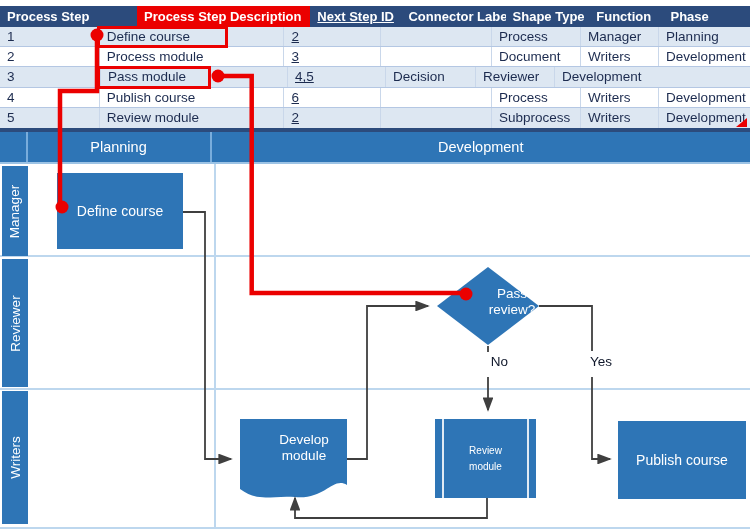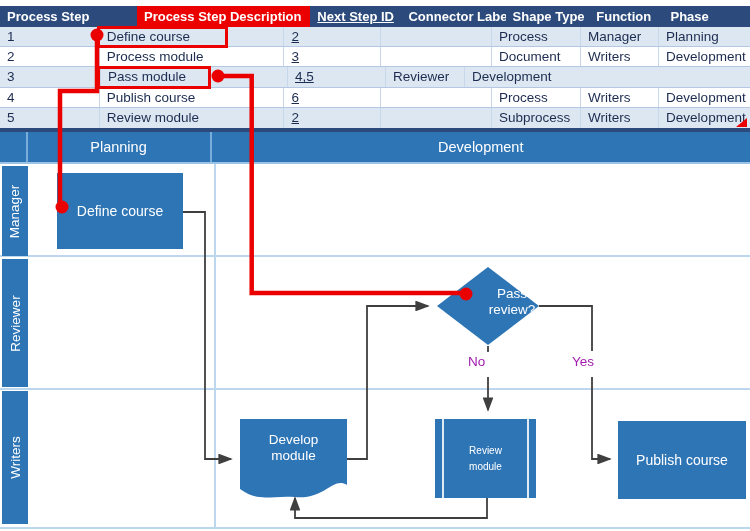--- a/index.html
+++ b/index.html
@@ -40,23 +40,23 @@
   #anno-svg{z-index:40;}
   .shape{position:absolute;background:#2E75B6;color:#fff;display:flex;align-items:center;
          justify-content:center;font-size:14px;z-index:10;}
   #shape-define{left:57px;top:173px;width:126px;height:76px;}
   #shape-publish{left:618px;top:421px;width:128px;height:78px;}
   #shape-review{left:435px;top:419px;width:101px;height:79px;}
   #shape-review::before,#shape-review::after{content:"";position:absolute;top:0;bottom:0;width:2px;background:#fff;opacity:.85;}
   #shape-review::before{left:7px;} #shape-review::after{right:7px;}
   .shape-text{position:absolute;color:#fff;text-align:center;font-size:13.5px;line-height:16px;z-index:10;}
   #text-decision{left:462px;top:286px;width:100px;}
-  #text-develop{left:240px;top:432px;width:107px;}
+  #text-develop{left:240px;top:432px;width:128px;}
   #shape-review .twoline{text-align:left;line-height:16px;font-size:10px;}
-  .conn-label{position:absolute;width:40px;text-align:left;font-size:13.5px;color:#a21caf;z-index:12;}
+  .conn-label{position:absolute;width:40px;text-align:right;font-size:13.5px;color:#0f172a;z-index:12;}
   #label-no{left:468px;top:354px;} #label-yes{left:572px;top:354px;}
   
   .red-rect{position:absolute;border:3px solid #EB0000;box-sizing:border-box;z-index:45;}
   #red-rect-define{left:97px;top:26px;width:131px;height:22px;}
   #red-rect-pass{left:97px;top:66px;width:114px;height:23px;}
 </style>
 </head>
 <body>
 
 <div id="screen">
@@ -86,20 +86,21 @@
       <div class="cell c2">3</div>
       <div class="cell c3"></div>
       <div class="cell c4">Document</div>
       <div class="cell c5">Writers</div>
       <div class="cell c6">Development</div>
     </div>
     <div class="trow banded">
       <div class="cell c0">3</div>
       <div class="cell c1">Pass module</div>
       <div class="cell c2">4,5</div>
+      <div class="cell c4">Decision</div>
       <div class="cell c5">Reviewer</div>
       <div class="cell c6">Development</div>
     </div>
     <div class="trow">
       <div class="cell c0">4</div>
       <div class="cell c1">Publish course</div>
       <div class="cell c2">6</div>
       <div class="cell c3"></div>
       <div class="cell c4">Process</div>
       <div class="cell c5">Writers</div>

